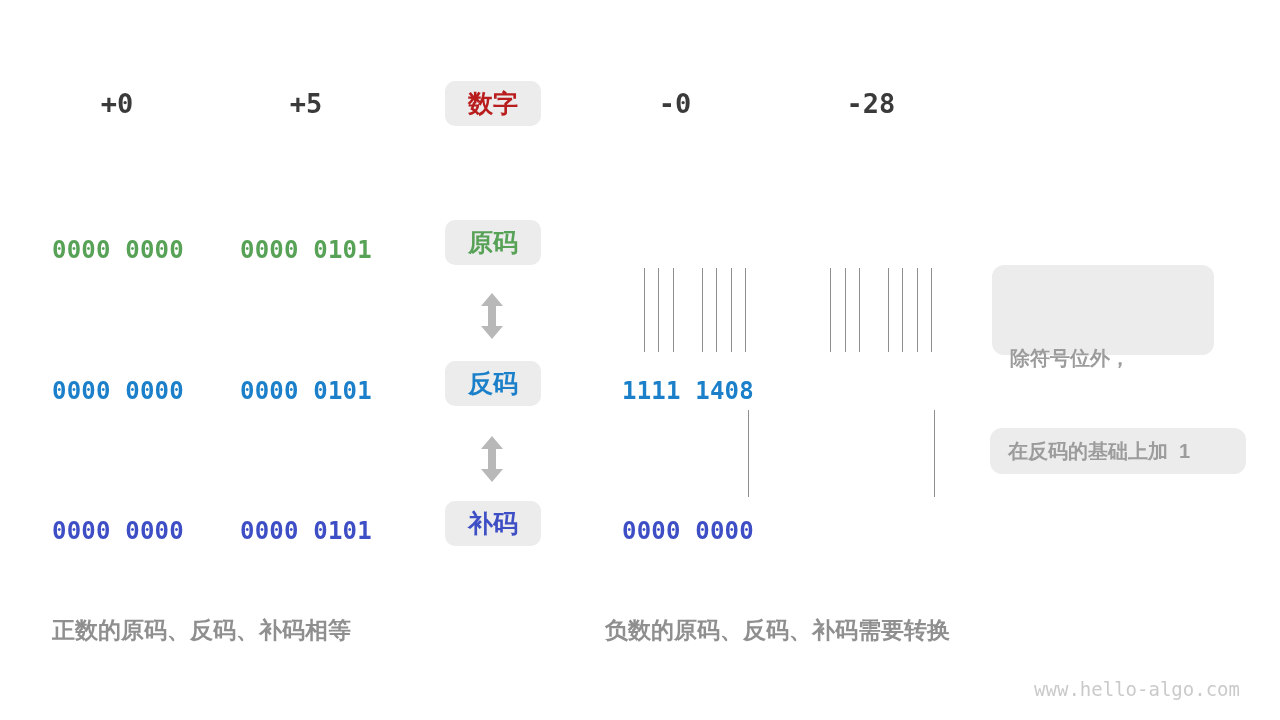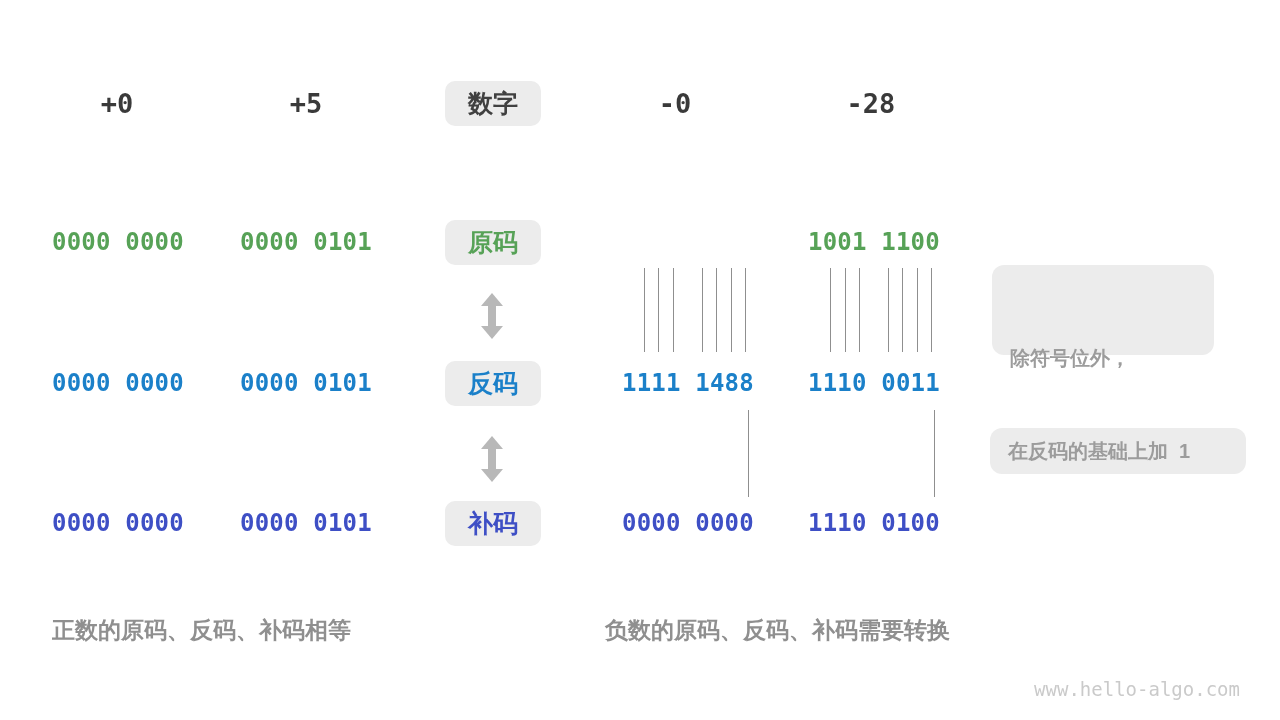--- a/index.html
+++ b/index.html
@@ -15,26 +15,26 @@
   }
   
   .tag{
     position:absolute;left:445px;width:96px;height:45px;background:#ececec;
     border-radius:10px;display:flex;align-items:center;justify-content:center;
     font-size:25px;font-weight:700;
   }
   
   .val{
     position:absolute;height:45px;line-height:45px;
-    font-size:24px;font-weight:600;letter-spacing:.2px;
+    font-size:24px;font-weight:600;letter-spacing:.2px;margin-top:8px;
   }
   .green{color:#57a257}
   .blue{color:#1b80c9}
   .indigo{color:#3e4fc5}
-  .dark{color:#404040}
+  .dark{color:#b91c1c}
   
   .tick{position:absolute;width:1px;background:#8f8f8f;}
   .tick-a{top:268px;height:84px;}
   .tick-b{top:410px;height:87px;}
   
   .arrow{position:absolute;left:480px;width:24px;height:46px;}
   
   .note{
     position:absolute;background:#ececec;border-radius:12px;color:#9c9c9c;
     font-weight:700;font-size:20px;white-space:pre-wrap;
@@ -55,21 +55,20 @@
 
   <div class="hval mono" style="left:117px">+0</div>
   <div class="hval mono" style="left:306px">+5</div>
   <div class="tag dark" style="top:81px">数字</div>
   <div class="hval mono" style="left:675px">-0</div>
   <div class="hval mono" style="left:871px">-28</div>
 
   <div class="val mono green" style="left:52px;top:220px">0000 0000</div>
   <div class="val mono green" style="left:240px;top:220px">0000 0101</div>
   <div class="tag green" style="top:220px">原码</div>
-  <div class="val mono green" style="left:808px;top:220px">1001 1100</div>
 
   <div class="tick tick-a" style="left:644px"></div>
   <div class="tick tick-a" style="left:658px"></div>
   <div class="tick tick-a" style="left:673px"></div>
   <div class="tick tick-a" style="left:702px"></div>
   <div class="tick tick-a" style="left:716px"></div>
   <div class="tick tick-a" style="left:731px"></div>
   <div class="tick tick-a" style="left:745px"></div>
   <div class="tick tick-a" style="left:830px"></div>
   <div class="tick tick-a" style="left:845px"></div>
@@ -86,38 +85,36 @@
   </svg>
 
   <div class="note note1">
     <div>除符号位外，</div>
     <div>对其余所有位取反</div>
   </div>
 
   <div class="val mono blue" style="left:52px;top:361px">0000 0000</div>
   <div class="val mono blue" style="left:240px;top:361px">0000 0101</div>
   <div class="tag blue" style="top:361px">反码</div>
-  <div class="val mono blue" style="left:622px;top:361px">1111 1488</div>
-  <div class="val mono blue" style="left:808px;top:361px">1110 0011</div>
+  <div class="val mono blue" style="left:622px;top:361px">1111 1408</div>
 
   <div class="tick tick-b" style="left:748px"></div>
   <div class="tick tick-b" style="left:934px"></div>
 
   <svg class="arrow" style="top:436px" viewBox="0 0 24 46">
     <polygon points="12,0 23,13 1,13" fill="#b8b8b8"></polygon>
     <rect x="8" y="12" width="8" height="22" fill="#b8b8b8"></rect>
     <polygon points="12,46 23,33 1,33" fill="#b8b8b8"></polygon>
   </svg>
 
   <div class="note note2">在反码的基础上加  1</div>
 
   <div class="val mono indigo" style="left:52px;top:501px">0000 0000</div>
   <div class="val mono indigo" style="left:240px;top:501px">0000 0101</div>
   <div class="tag indigo" style="top:501px">补码</div>
   <div class="val mono indigo" style="left:622px;top:501px">0000 0000</div>
-  <div class="val mono indigo" style="left:808px;top:501px">1110 0100</div>
 
   <div class="caption" style="left:52px">正数的原码、反码、补码相等</div>
   <div class="caption" style="left:605px">负数的原码、反码、补码需要转换</div>
 
   <div class="watermark mono">www.hello-algo.com</div>
 
 </div>
 
 </body></html>

